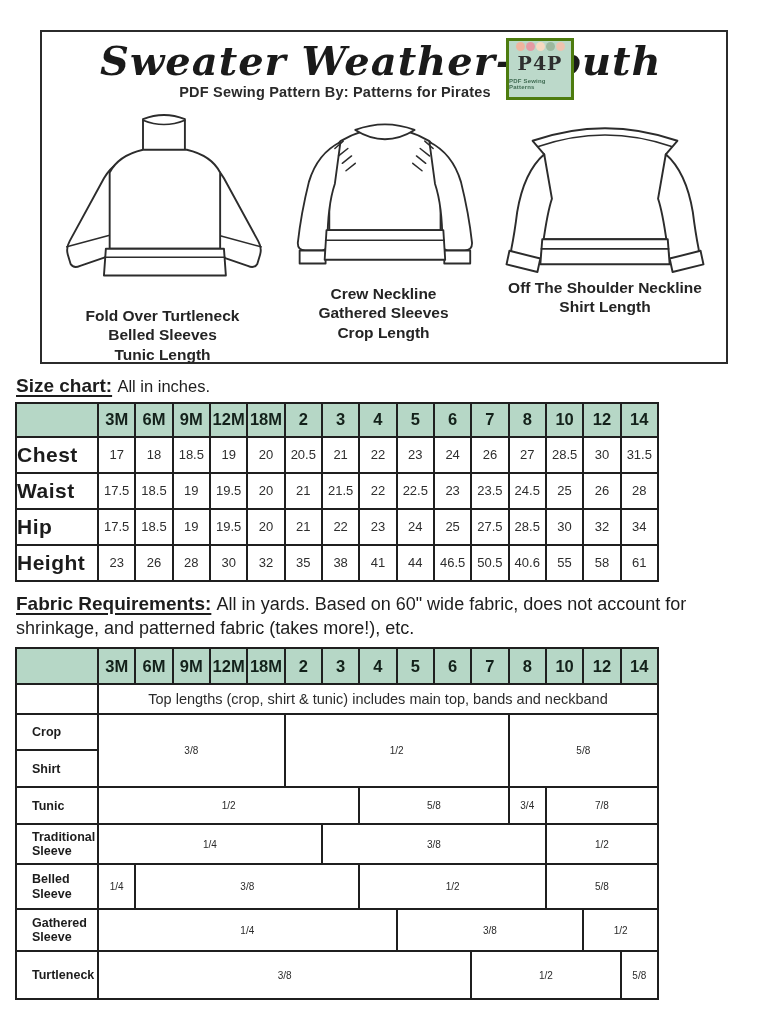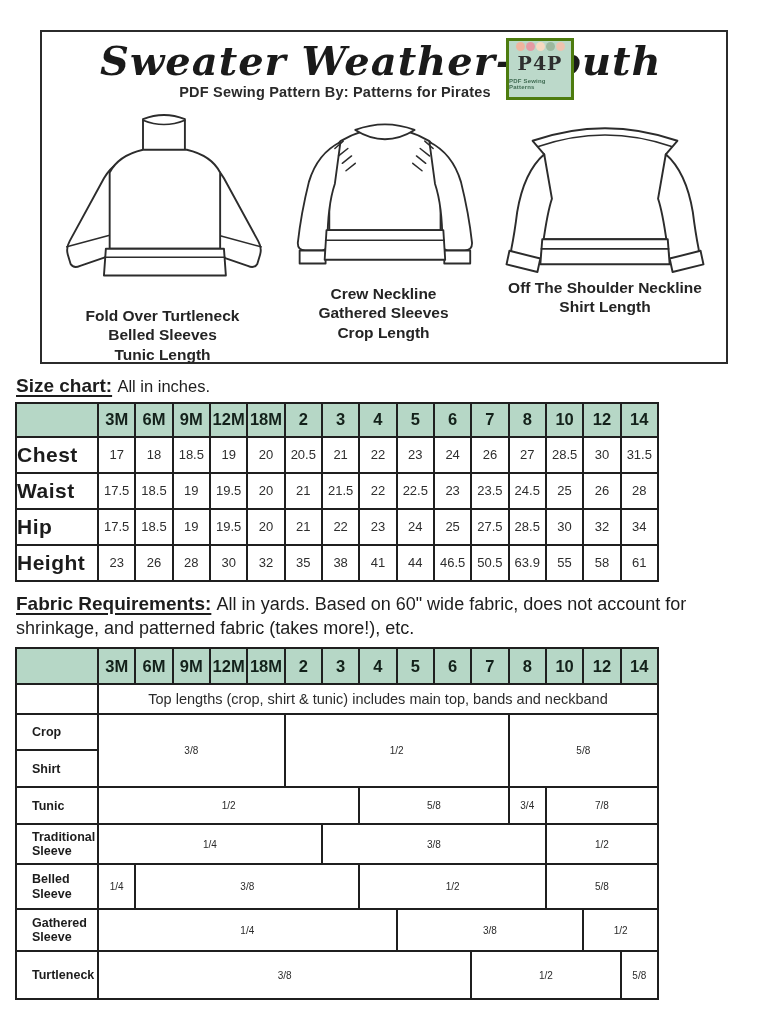--- a/index.html
+++ b/index.html
@@ -261,21 +261,21 @@
         <td>26</td>
         <td>28</td>
         <td>30</td>
         <td>32</td>
         <td>35</td>
         <td>38</td>
         <td>41</td>
         <td>44</td>
         <td>46.5</td>
         <td>50.5</td>
-        <td>63.9</td>
+        <td>40.6</td>
         <td>55</td>
         <td>58</td>
         <td>61</td>
       </tr>
     </tbody>
   </table>
 
 <p class="section-heading fabric-heading">
   <span class="hd">Fabric Requirements:</span>
   <span class="hnote">All in yards. Based on 60" wide fabric, does not account for shrinkage, and patterned fabric (takes more!), etc.</span>

